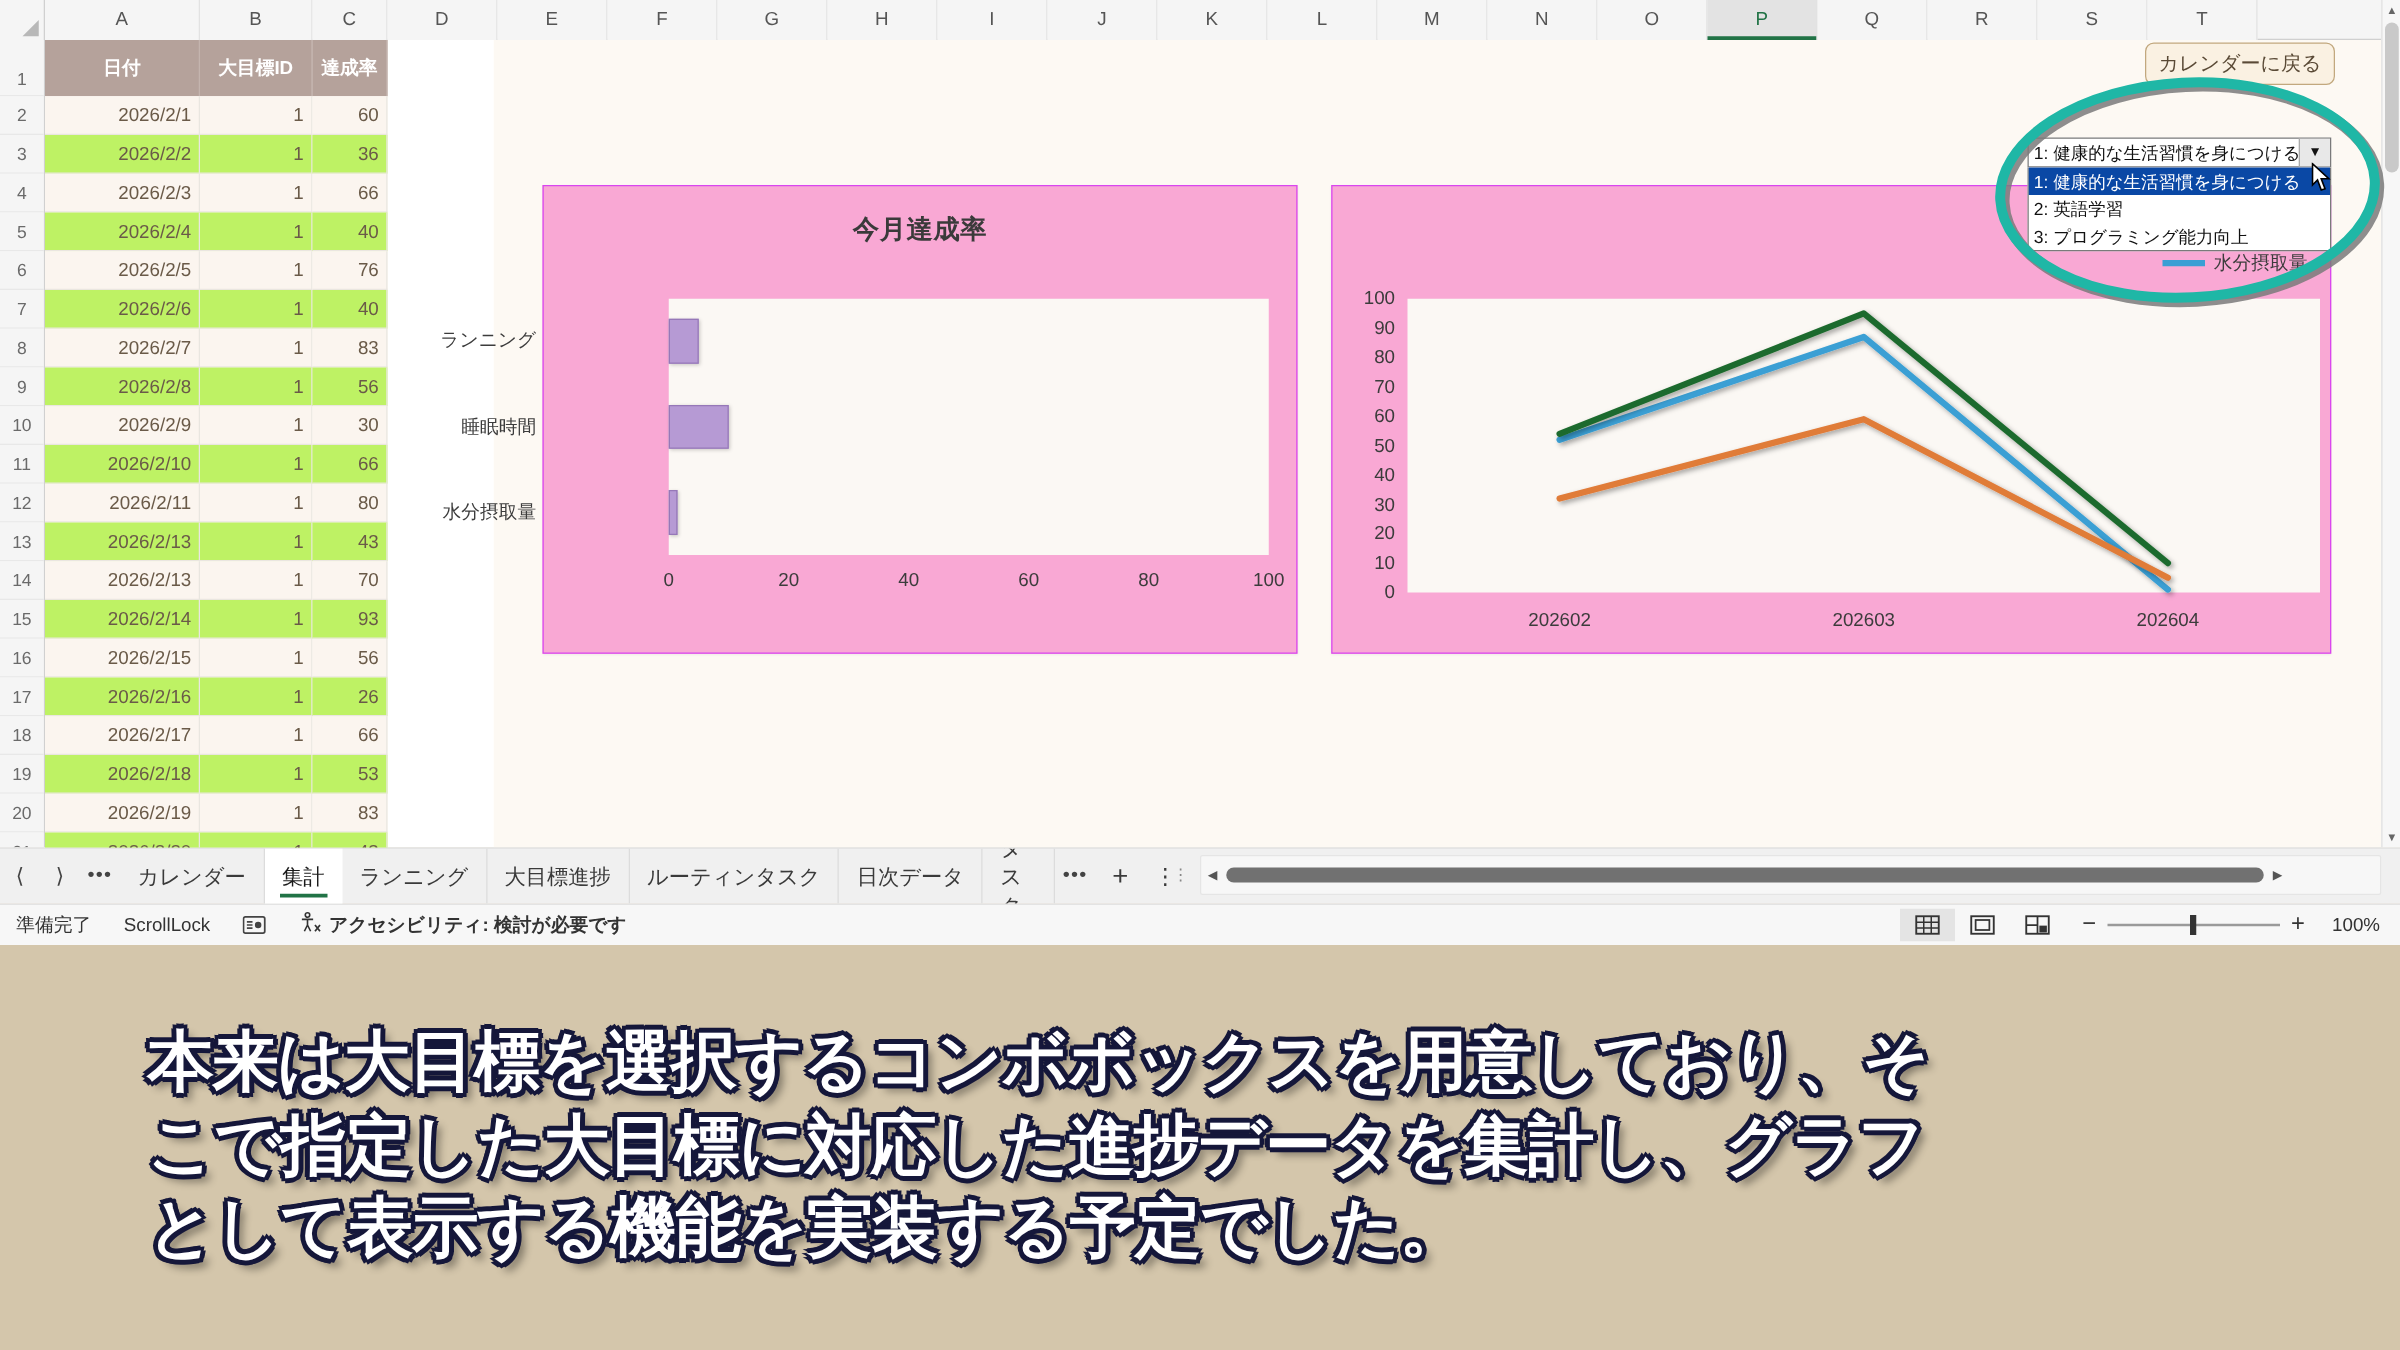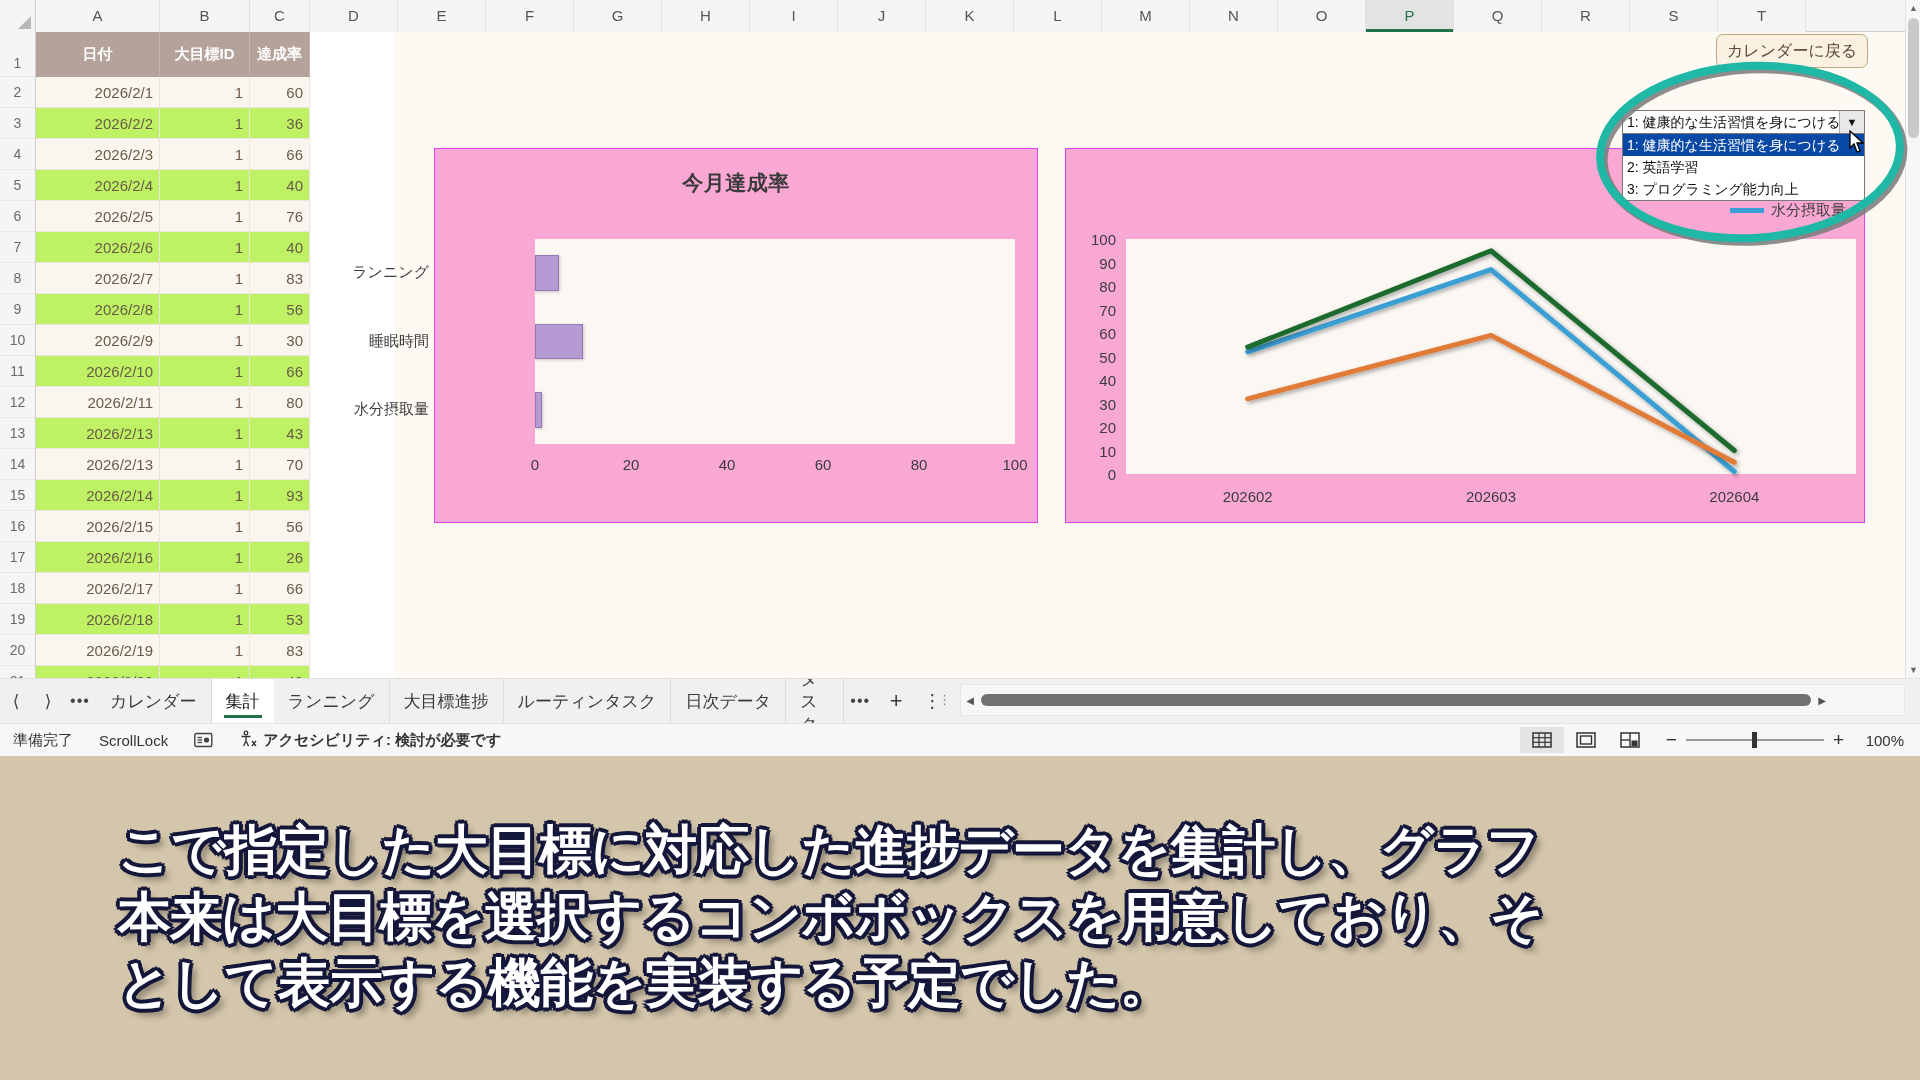--- a/index.html
+++ b/index.html
@@ -639,18 +639,18 @@
       <span style="font-size:19px;">−</span>
       <span id="zoom-track">
           <span id="zoom-knob"></span>
         </span>
       <span style="font-size:19px;">+</span>
     </div>
     <div id="zoom-pct">100%</div>
   </div>
 
   <div id="caption">
+    <p>本来は大目標を選択するコンボボックスを用意しており、そ</p>
     <p>こで指定した大目標に対応した進捗データを集計し、グラフ</p>
-    <p>本来は大目標を選択するコンボボックスを用意しており、そ</p>
     <p>として表示する機能を実装する予定でした。</p>
   </div>
 
 </div>
 
 </body></html>

